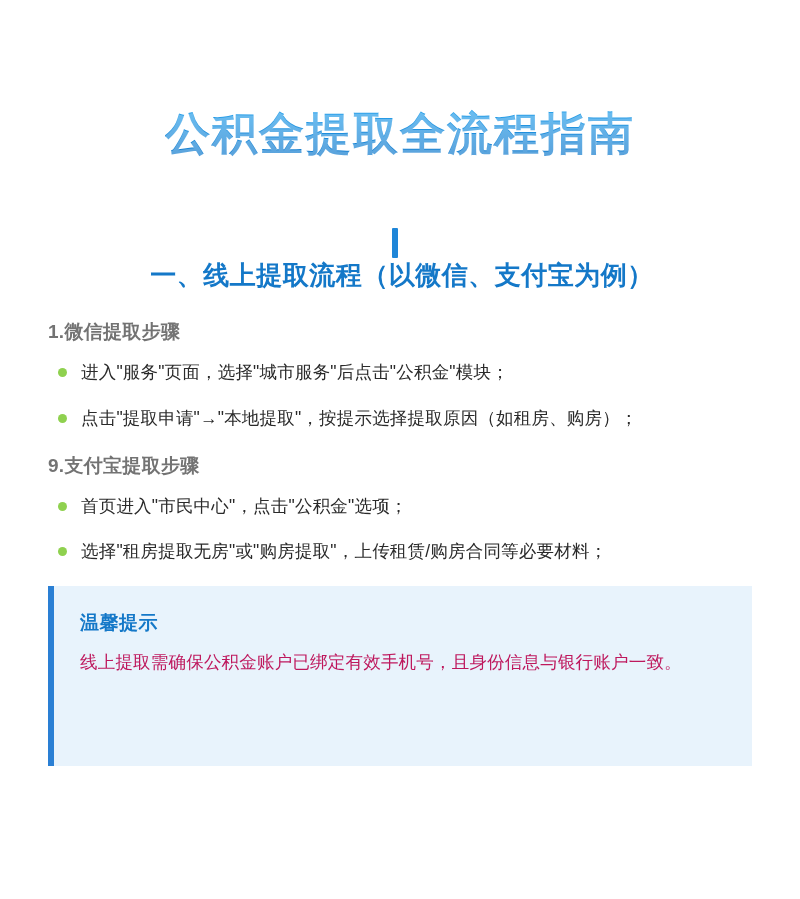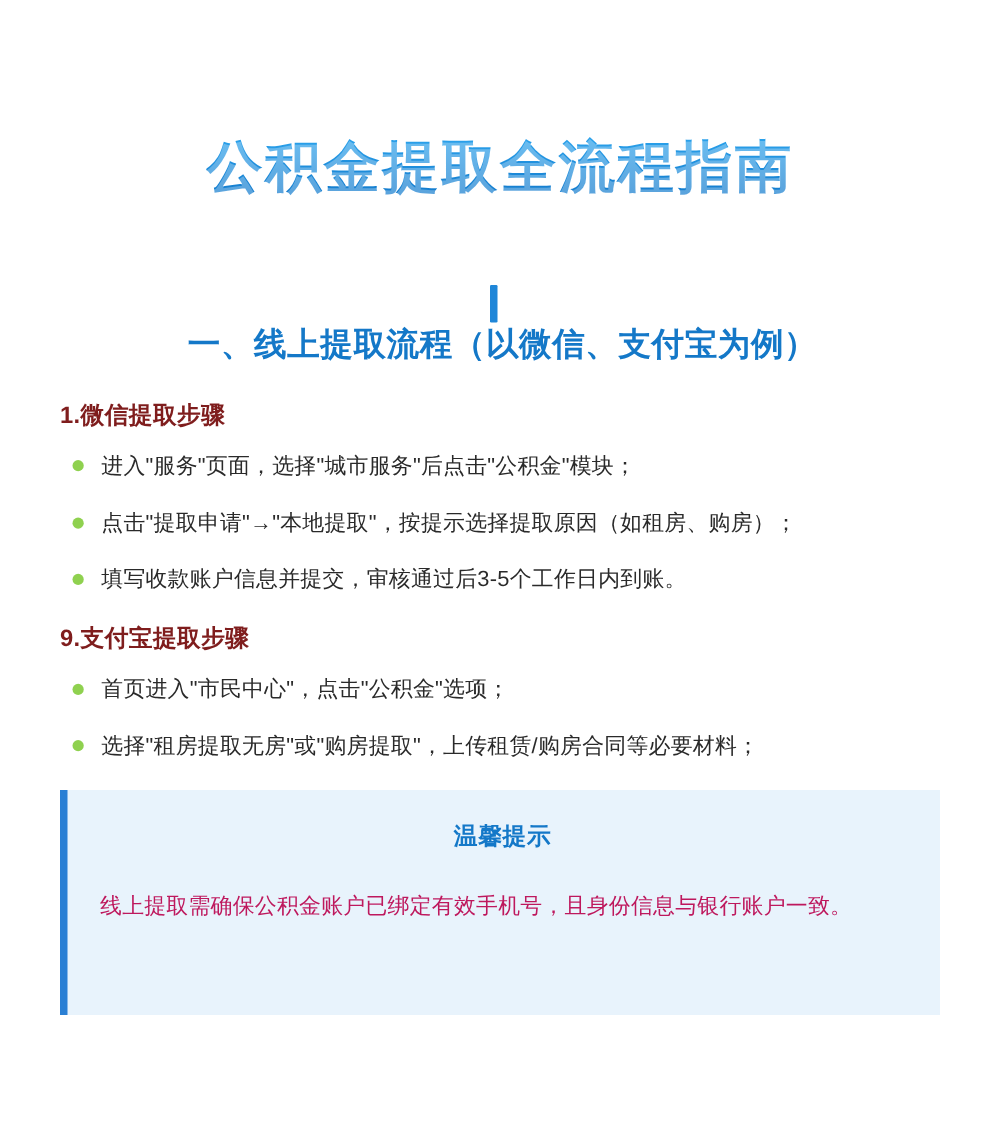--- a/index.html
+++ b/index.html
@@ -60,21 +60,21 @@
     font-size: 26px;
     font-weight: bold;
     color: #1478c8;
     letter-spacing: 0.5px;
   }
 
   
   .sub-head {
     font-size: 19px;
     font-weight: bold;
-    color: #7f1d1d;
+    color: #737373;
     margin: 0 0 14px 4px;
     letter-spacing: 0.3px;
   }
   .sub-head.second {
     margin-top: 22px;
   }
 
   
   .bullet-list {
     list-style: none;
@@ -108,23 +108,22 @@
     background: #e8f3fc;
     border-left: 6px solid #2a7fd4;
     padding: 24px 28px 26px 26px;
     box-sizing: border-box;
     min-height: 180px;
   }
   .tip-title {
     font-size: 19px;
     font-weight: bold;
     color: #1478c8;
-    margin-bottom: 28px;
+    margin-bottom: 12px;
     letter-spacing: 0.5px;
-    text-align: center;
   }
   .tip-text {
     font-size: 17.5px;
     line-height: 1.65;
     color: #be185d;
     letter-spacing: 0.2px;
   }
 </style>
 </head>
 <body>
@@ -144,24 +143,20 @@
 
   <ul class="bullet-list">
     <li class="bullet-item">
       <span class="bullet-dot"></span>
       <span class="bullet-text">进入"服务"页面，选择"城市服务"后点击"公积金"模块；</span>
     </li>
     <li class="bullet-item">
       <span class="bullet-dot"></span>
       <span class="bullet-text">点击"提取申请"→"本地提取"，按提示选择提取原因（如租房、购房）；</span>
     </li>
-    <li class="bullet-item">
-      <span class="bullet-dot"></span>
-      <span class="bullet-text">填写收款账户信息并提交，审核通过后3-5个工作日内到账。</span>
-    </li>
   </ul>
 
   <h2 class="sub-head second">9.支付宝提取步骤</h2>
 
   <ul class="bullet-list">
     <li class="bullet-item">
       <span class="bullet-dot"></span>
       <span class="bullet-text">首页进入"市民中心"，点击"公积金"选项；</span>
     </li>
     <li class="bullet-item">

